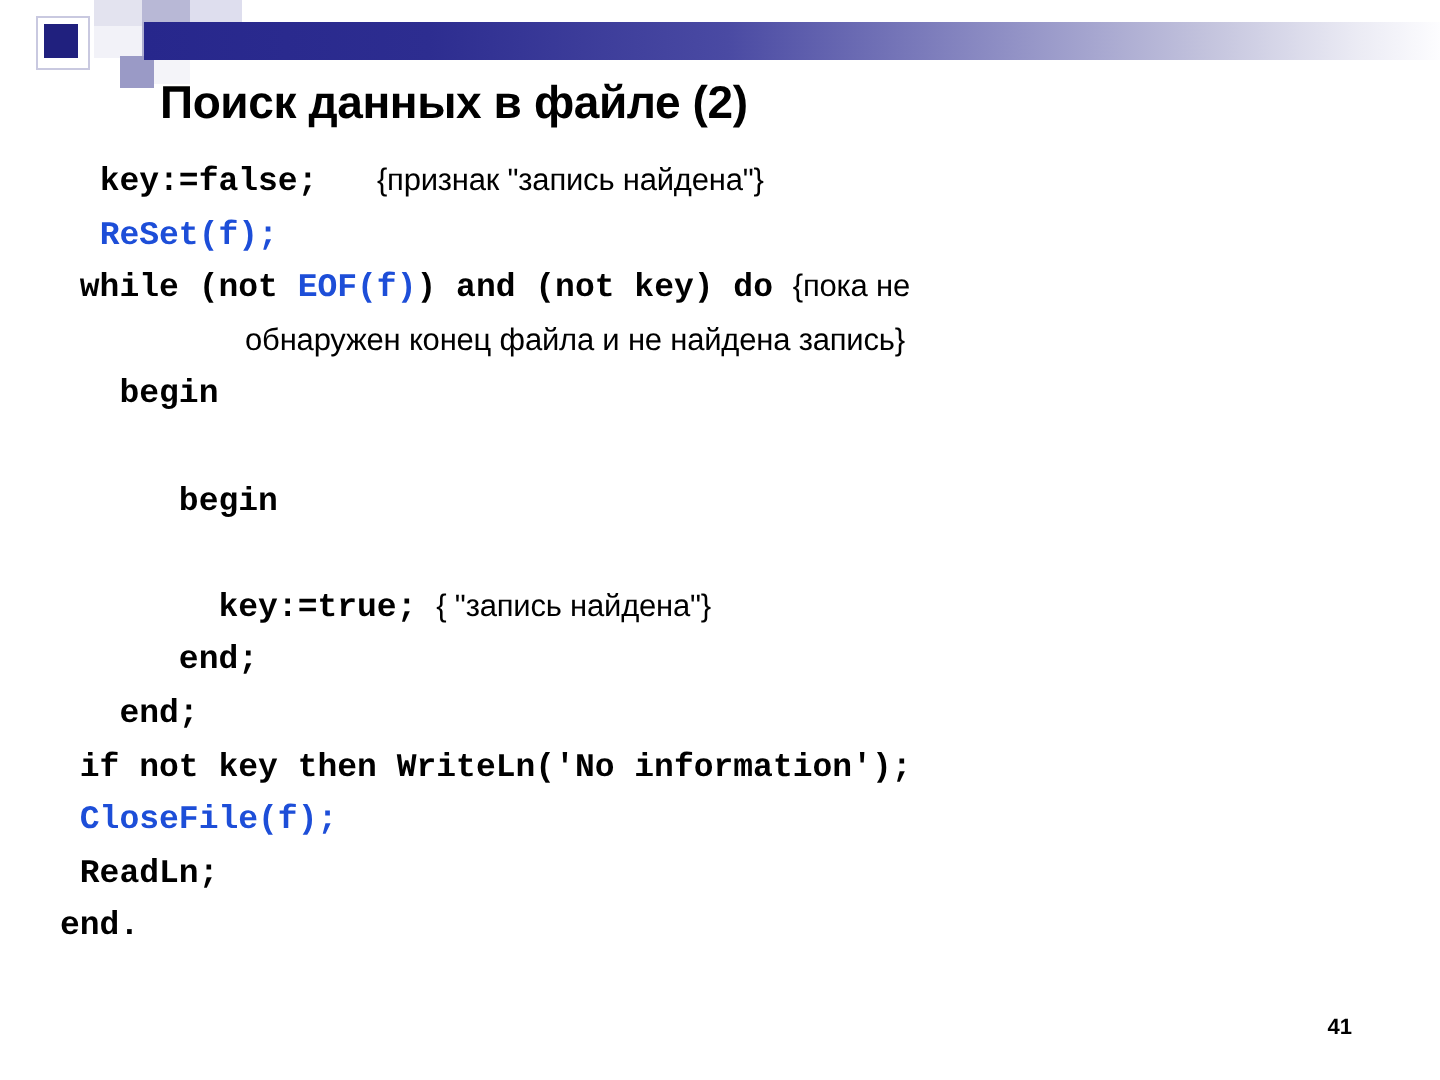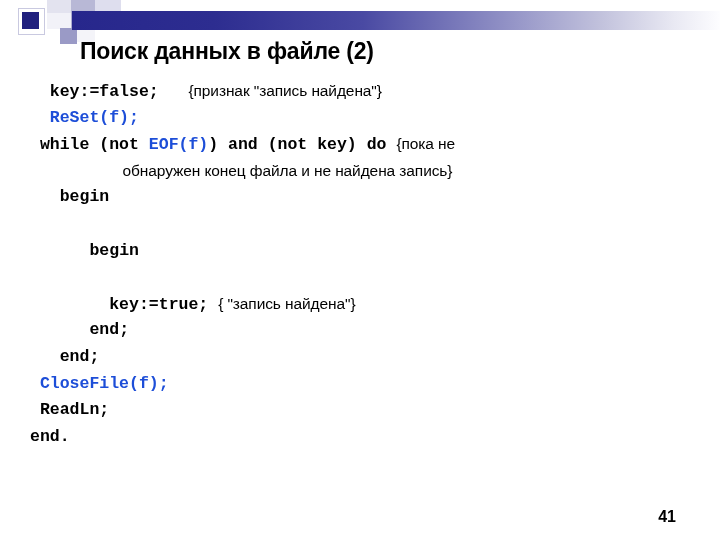--- a/index.html
+++ b/index.html
@@ -92,21 +92,21 @@
     color: #000000;
     letter-spacing: -0.1px;
   }
 
   
   #page-number {
     position: absolute;
     right: 44px;
     top: 508px;
     font-family: "Liberation Sans", sans-serif;
-    font-size: 16px;
+    font-size: 11px;
     font-weight: bold;
     color: #000000;
   }
 </style>
 </head>
 <body>
 
 <div id="header-decoration">
   <div class="sq sq-h"></div>
   <div class="sq sq-b"></div>
@@ -128,18 +128,19 @@
     <div class="code-line"><span class="tok tok-kw">  </span><span class="tok tok-blue">ReSet(f);</span></div>
     <div class="code-line"><span class="tok tok-kw"> </span><span class="tok tok-kw">while (not </span><span class="tok tok-blue">EOF(f)</span><span class="tok tok-kw">) and (not key) do </span><span class="tok tok-comment">{пока не</span></div>
     <div class="code-line"><span class="tok tok-comment">                      обнаружен конец файла и не найдена запись}</span></div>
     <div class="code-line"><span class="tok tok-kw">   </span><span class="tok tok-kw">begin</span></div>
     <div class="code-line"><span class="tok tok-kw">    </span></div>
     <div class="code-line"><span class="tok tok-kw">      </span><span class="tok tok-kw">begin</span></div>
     <div class="code-line"><span class="tok tok-kw">        </span></div>
     <div class="code-line"><span class="tok tok-kw">        </span><span class="tok tok-kw">key:=true; </span><span class="tok tok-comment">{ "запись найдена"}</span></div>
     <div class="code-line"><span class="tok tok-kw">      </span><span class="tok tok-kw">end;</span></div>
     <div class="code-line"><span class="tok tok-kw">   </span><span class="tok tok-kw">end;</span></div>
+    <div class="code-line"><span class="tok tok-kw"> </span><span class="tok tok-kw">if not key then WriteLn('No information');</span></div>
     <div class="code-line"><span class="tok tok-kw"> </span><span class="tok tok-blue">CloseFile(f);</span></div>
     <div class="code-line"><span class="tok tok-kw"> </span><span class="tok tok-kw">ReadLn;</span></div>
     <div class="code-line"><span class="tok tok-kw">end.</span></div>
   </div>
 
 <div id="page-number">41</div>
 
 </body></html>

